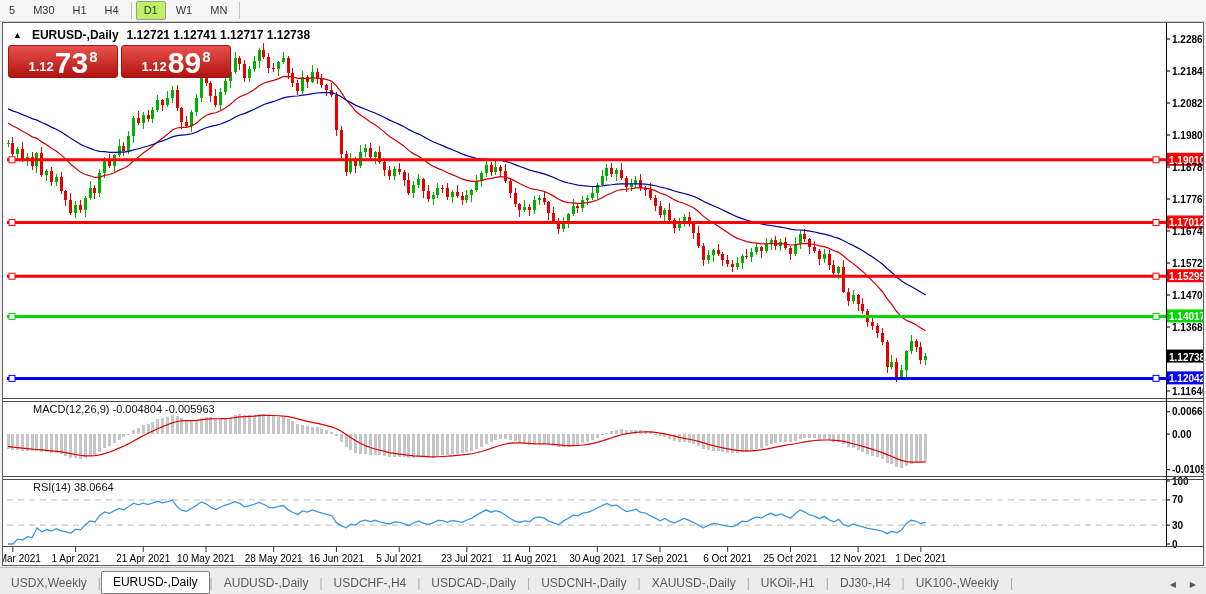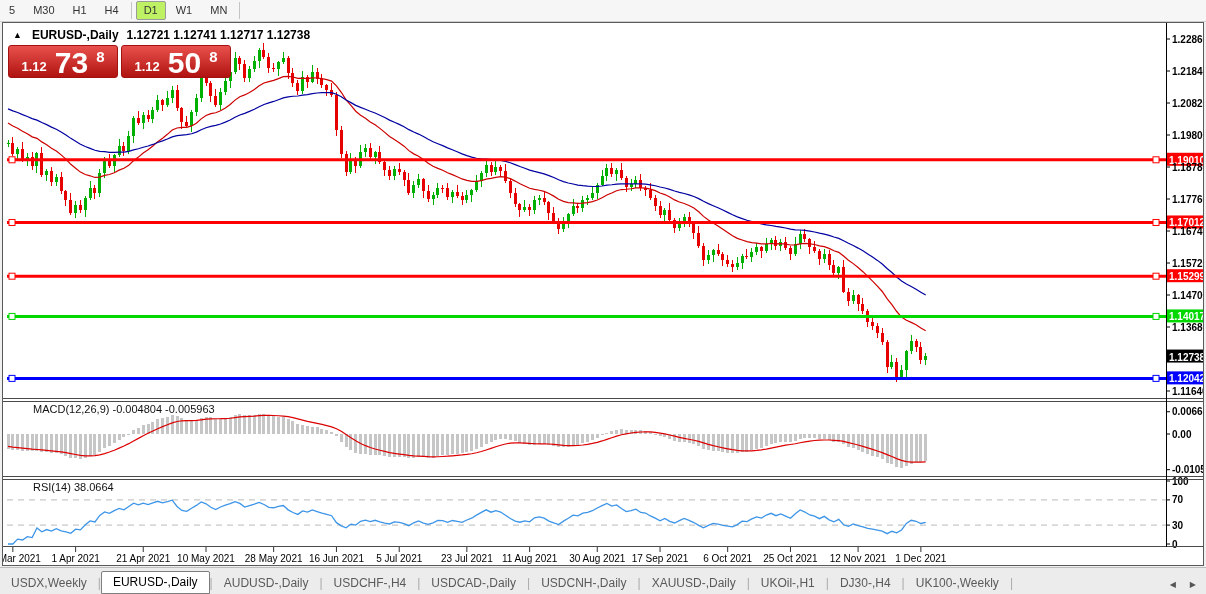--- a/index.html
+++ b/index.html
@@ -29,21 +29,21 @@
   .sellbtn,.buybtn{width:46px;height:19px;line-height:19px;}
   .spinbtn{width:13px;height:19px;line-height:17px;background:linear-gradient(#fdfdfd,#d7d7d7);
     border:1px solid #9db4d0;font-size:7px;color:#335;text-align:center;}
   .volfield{width:74px;height:17px;line-height:17px;border:1px solid #9db4d0;background:#fff;
     font-size:13px;text-align:right;padding-right:6px;}
   .buybtn{margin-left:9px;}
   .trow2{display:flex;gap:3px;margin-top:2px;}
   .bigbox{width:108px;height:31px;display:flex;align-items:flex-end;justify-content:center;
     background:linear-gradient(#e9514d,#b01310);border:1px solid #a21210;border-radius:3px;color:#fff;}
   .bb-small{font-size:13px;font-weight:bold;margin-bottom:3px;}
-  .bb-big{font-size:30px;font-weight:bold;line-height:28px;margin:0 8px;}
+  .bb-big{font-size:30px;font-weight:bold;line-height:28px;margin:0 1px;}
   .bb-sup{font-size:15px;font-weight:bold;margin-bottom:12px;}
   
   .tabbar{position:absolute;left:0;top:567px;width:1206px;height:27px;background:#ececec;
     border-top:1px solid #bdbdbd;display:flex;align-items:flex-end;}
   .tab{height:19px;line-height:19px;padding:0 11px;font-size:12px;color:#5a5a5a;margin-bottom:2px;}
   .tab.active{background:#fff;color:#000;border:1px solid #7e7e7e;border-radius:2px 2px 0 0;
     height:21px;line-height:21px;margin-bottom:1px;}
   .tabsep{color:#aaa;font-size:12px;margin-bottom:2px;height:19px;line-height:19px;}
   .tabarrows{margin-left:auto;display:flex;gap:14px;padding-right:10px;margin-bottom:6px;}
   .tabarrow{font-size:8px;color:#555;}
@@ -776,21 +776,21 @@
 
     <div class="trade">
       <div class="trow2">
         <div class="bigbox">
           <span class="bb-small">1.12</span>
           <span class="bb-big">73</span>
           <span class="bb-sup">8</span>
         </div>
         <div class="bigbox">
           <span class="bb-small">1.12</span>
-          <span class="bb-big">50</span>
+          <span class="bb-big">89</span>
           <span class="bb-sup">8</span>
         </div>
       </div>
     </div>
 
     <div class="paneLabel" style="left:6px;top:380px">MACD(12,26,9) -0.004804 -0.005963</div>
     <div class="paneLabel" style="left:6px;top:458px">RSI(14) 38.0664</div>
   </div>
 
   <div class="tabbar">

